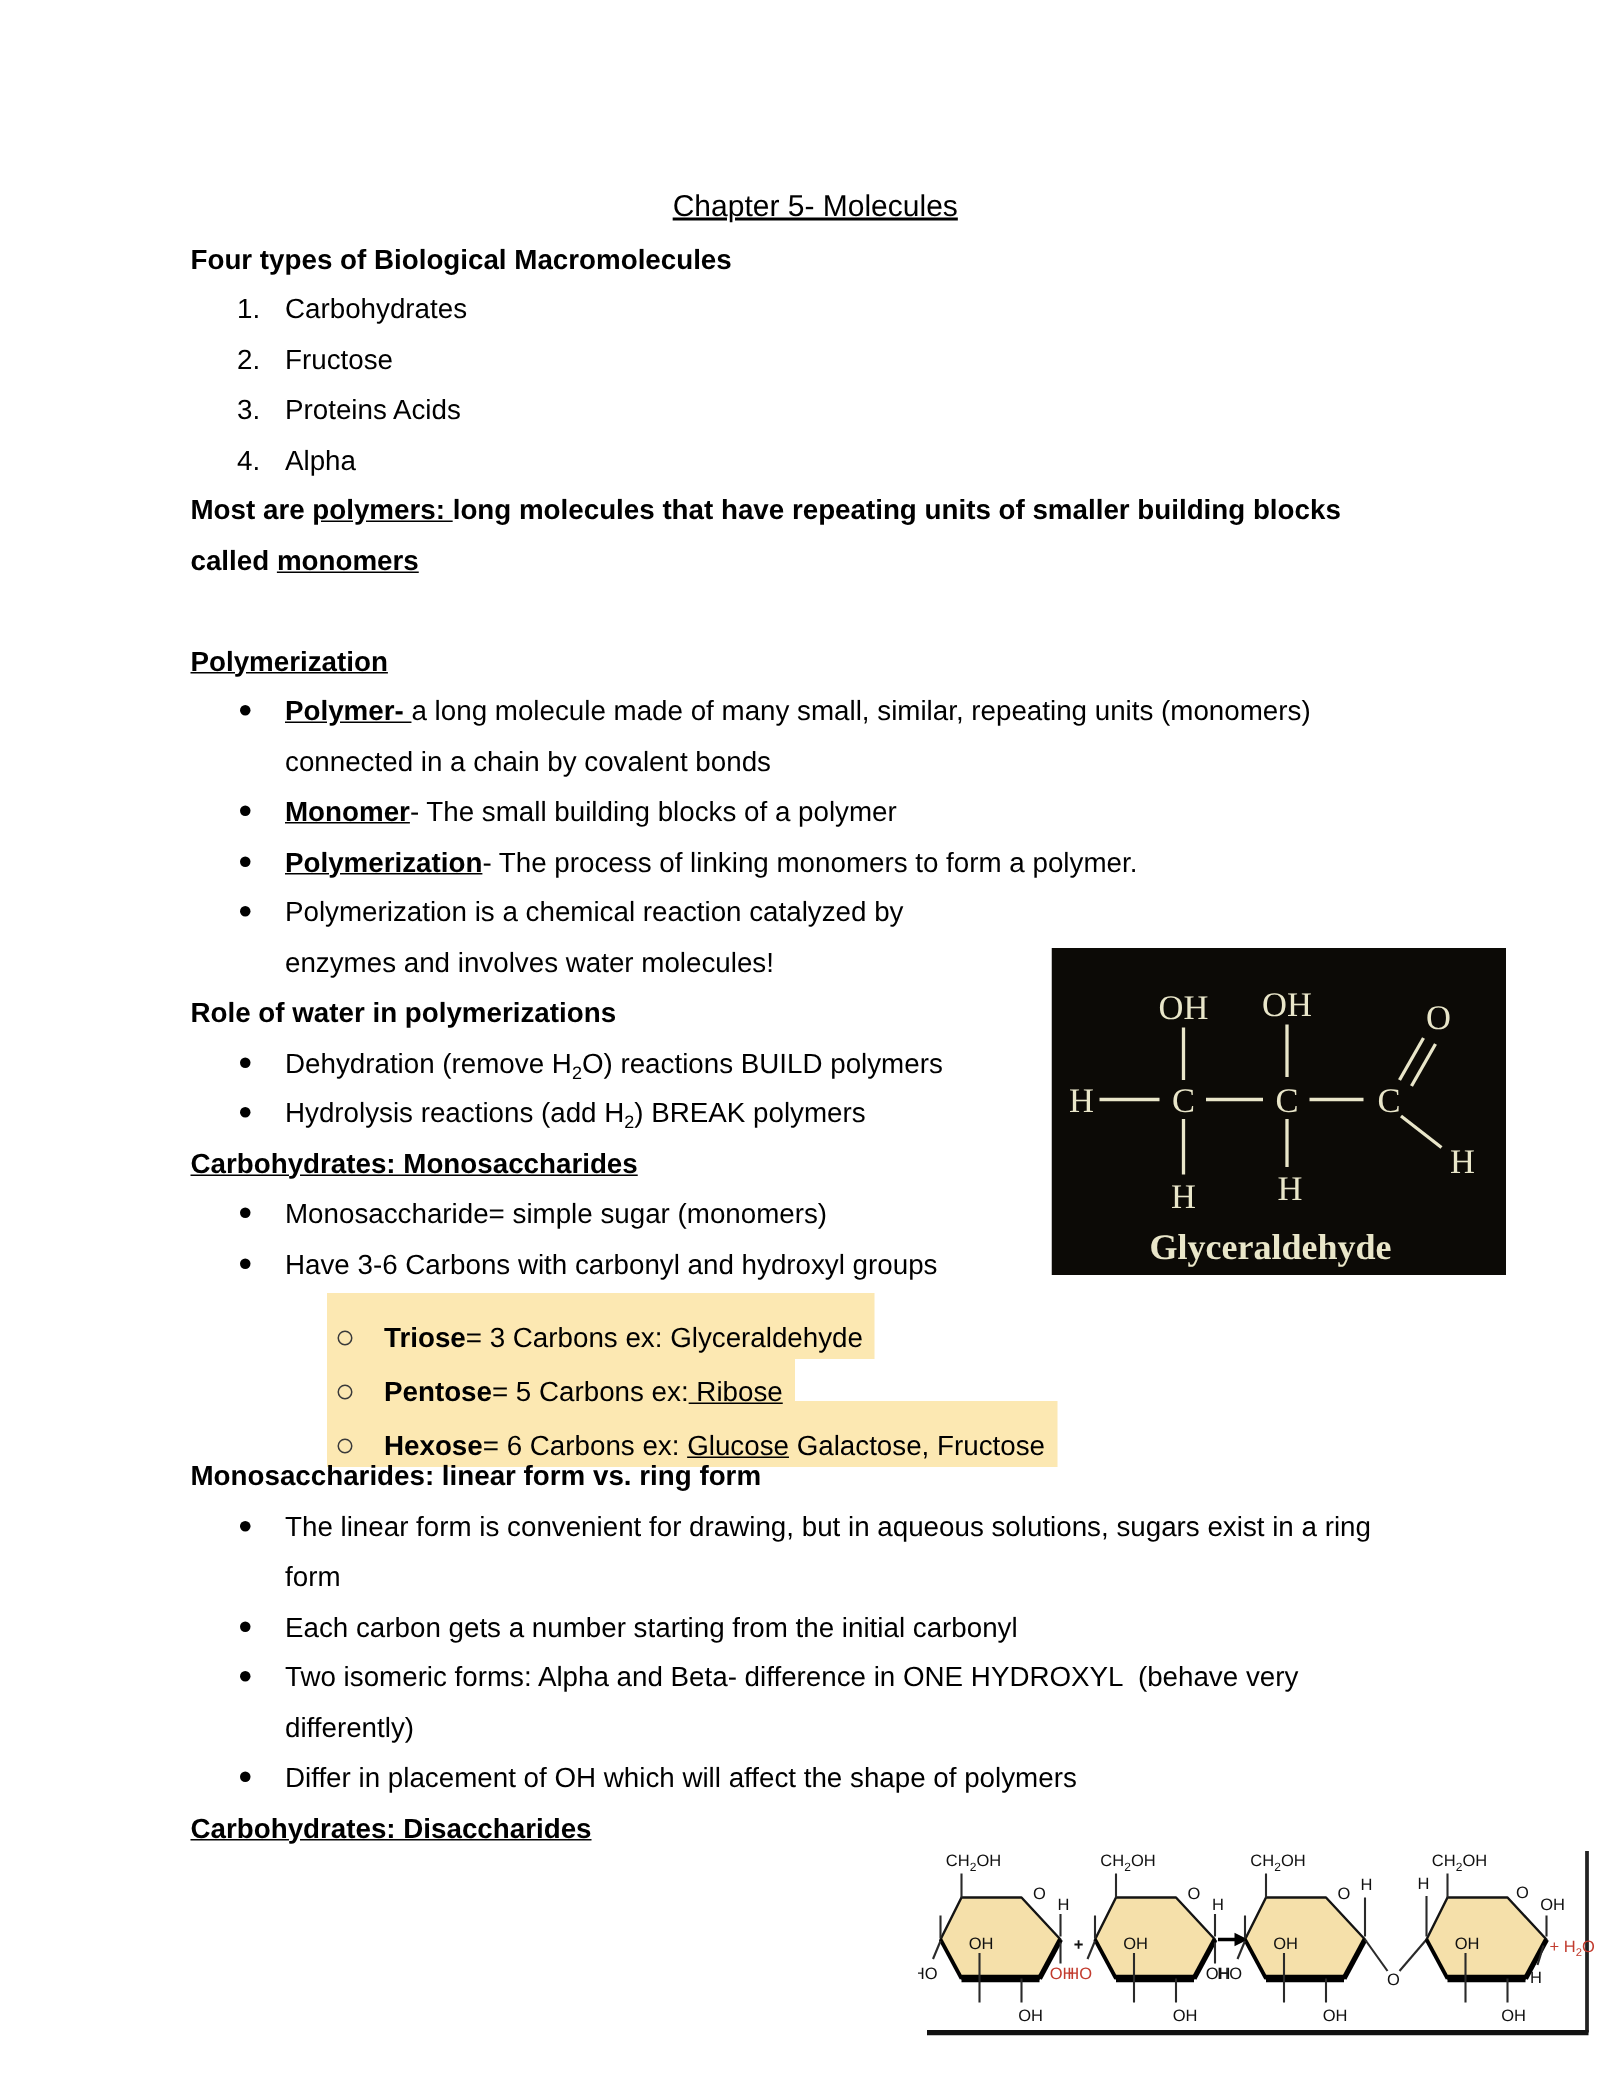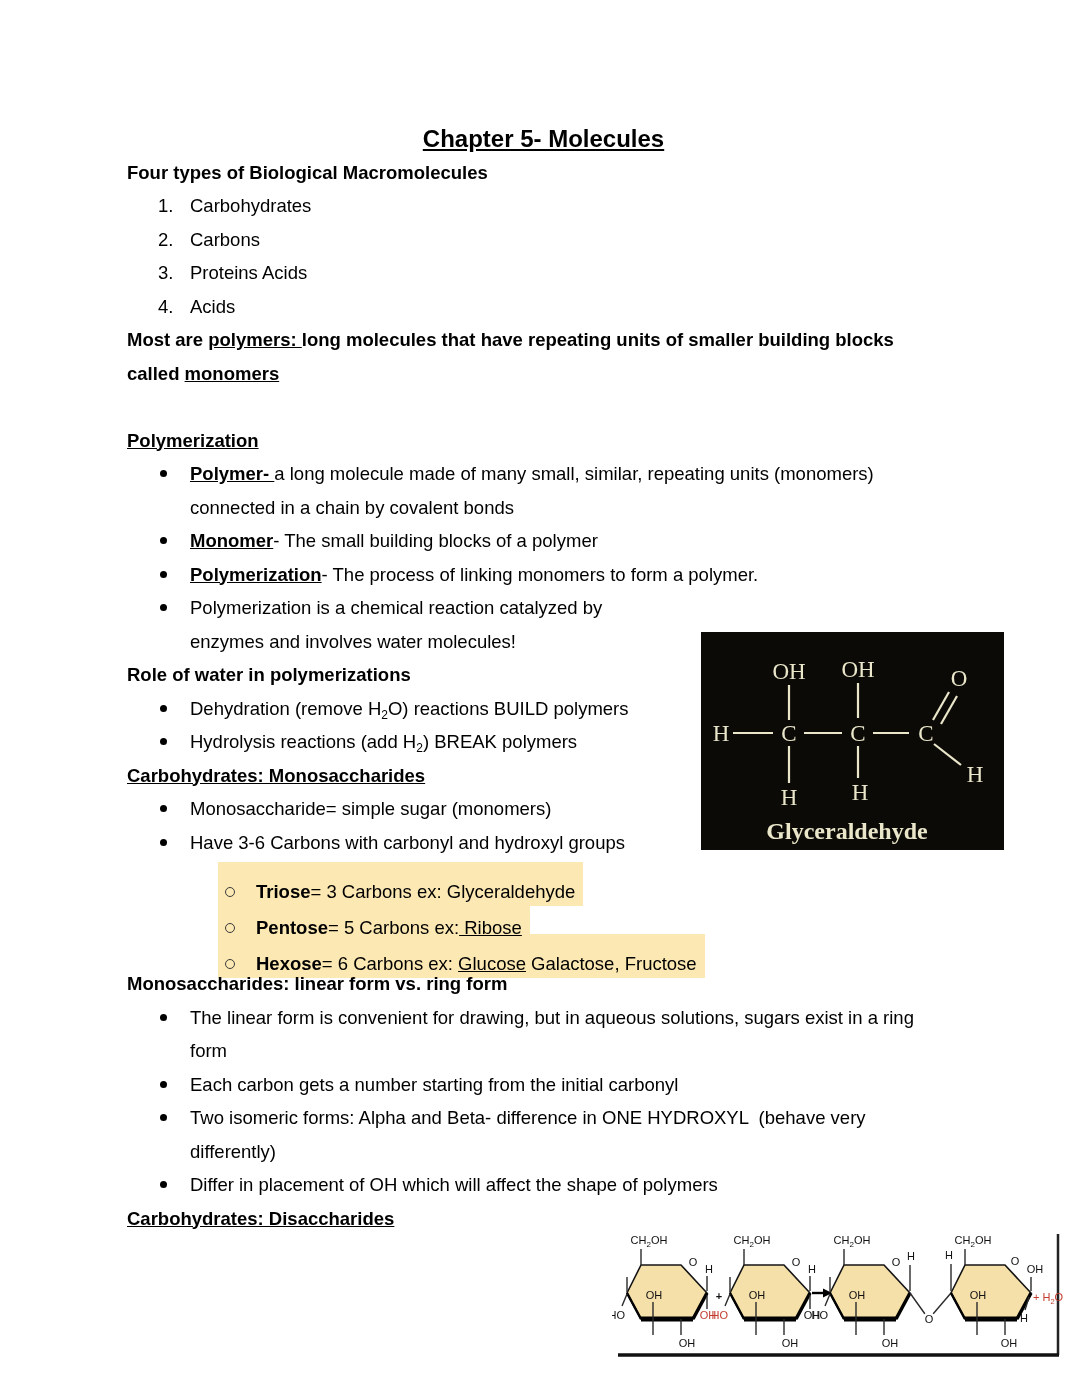--- a/index.html
+++ b/index.html
@@ -10,21 +10,21 @@
   body{
     width:1080px;height:1397px;background:var(--page-bg);
     font-family:"Liberation Sans",sans-serif;color:var(--text);
     position:relative;overflow:hidden;
   }
   .page{
     position:absolute;inset:0;box-sizing:border-box;
     padding:122px 120px 0 127px;
     font-size:18.5px;line-height:33.5px;
   }
-  .title{text-align:center;font-weight:bold;font-size:24px;}
+  .title{text-align:center;font-weight:normal;font-size:20px;}
   .u{text-decoration:underline;}
   .b{font-weight:bold;}
   .h{font-weight:bold;}
   .ln{white-space:pre;}
   .seg{white-space:pre-wrap;}
   .spacer{height:33.5px;}
   
   .li1{display:flex;padding-left:31px;align-items:flex-start;}
   .li1 .mk{flex:none;width:32px;}
   .li1 .tx{flex:1;min-width:0;}
@@ -63,29 +63,29 @@
 
   <div class="h">Four types of Biological Macromolecules</div>
 
   <div>
     <div class="li1">
         <span class="mk">1.</span>
         <span class="tx">Carbohydrates</span>
       </div>
     <div class="li1">
         <span class="mk">2.</span>
-        <span class="tx">Carbons</span>
+        <span class="tx">Fructose</span>
       </div>
     <div class="li1">
         <span class="mk">3.</span>
         <span class="tx">Proteins Acids</span>
       </div>
     <div class="li1">
         <span class="mk">4.</span>
-        <span class="tx">Acids</span>
+        <span class="tx">Alpha</span>
       </div>
   </div>
 
   <div>
     <div class="ln"><span class="b seg">Most are </span><span class="b u seg">polymers: </span><span class="b seg">long molecules that have repeating units of smaller building blocks</span></div>
     <div class="ln"><span class="b seg">called </span><span class="b u seg">monomers</span></div>
   </div>
 
   <div class="spacer"></div>
 

